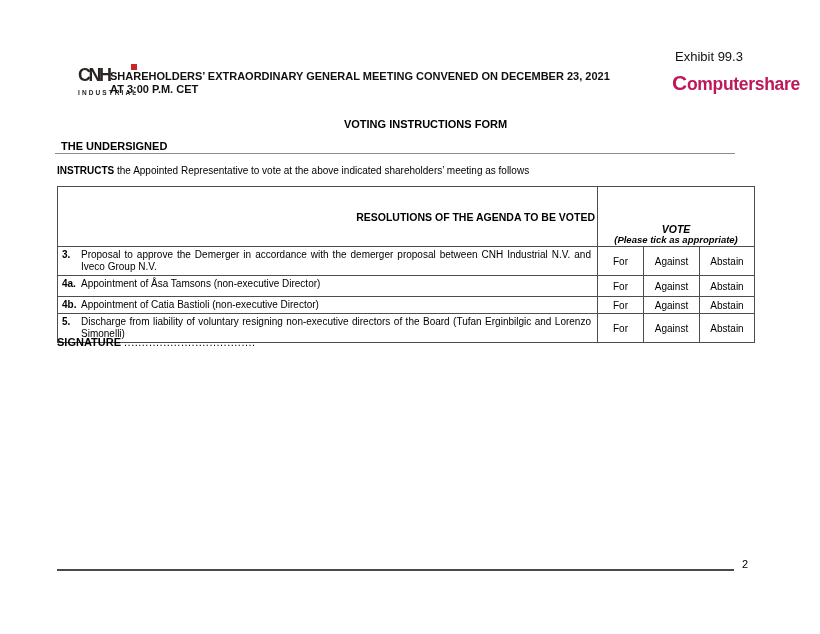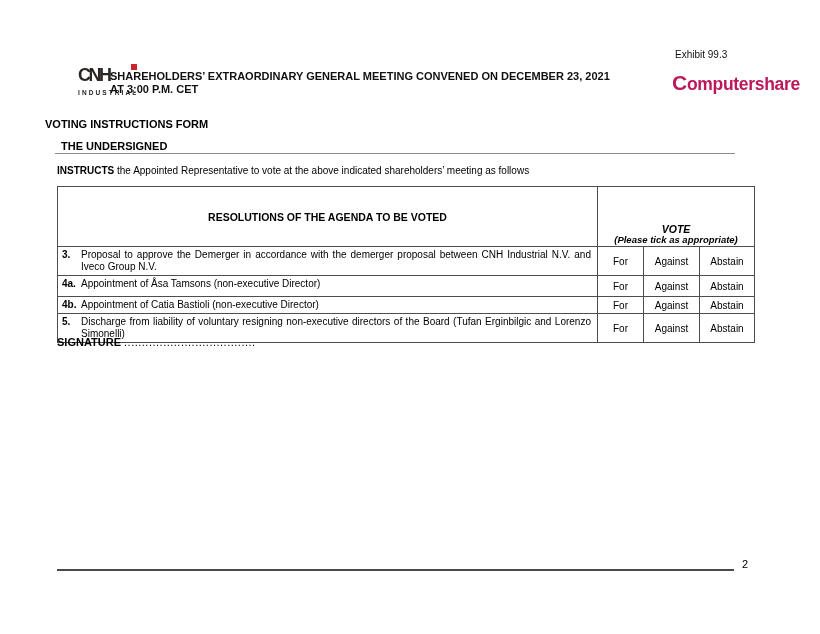--- a/index.html
+++ b/index.html
@@ -1,47 +1,47 @@
 <!DOCTYPE html>
 <html><head>
 <meta charset="utf-8">
 <style>
   * { margin:0; padding:0; box-sizing:border-box; }
   html,body { background:#fff; }
   .page {
     position:relative; width:820px; height:634px; background:#ffffff;
     font-family:"Liberation Sans", sans-serif; color:#000; overflow:hidden;
   }
-  .exhibit { position:absolute; top:49px; left:675px; font-size:10px; color:#111; }
+  .exhibit { position:absolute; top:49px; left:675px; font-size:13px; color:#111; }
 
   
   .cnh-logo { position:absolute; top:63px; left:78px; width:62px; }
   .cnh-word { font-size:18px; font-weight:800; letter-spacing:-2.5px; color:#2a2423; line-height:25px; }
   .cnh-dot { position:absolute; top:1px; left:53px; width:6px; height:6px; background:#c9252b; }
   .cnh-sub { font-size:6.5px; font-weight:bold; letter-spacing:2.1px; color:#2a2423; margin-top:1px; white-space:nowrap; }
 
   .meeting-title { position:absolute; top:70px; left:110px; width:590px; text-align:left; font-size:11px; font-weight:bold; line-height:13px; color:#111; }
 
   .cs-logo { position:absolute; top:71px; left:672px; font-size:17.5px; font-weight:bold; color:#be185d; letter-spacing:-0.3px; }
   .cs-logo::first-letter { font-size:21px; }
 
-  .form-title { position:absolute; top:118px; left:0px; width:806px; text-align:left; font-size:11px; font-weight:bold;padding-left:45px; }
+  .form-title { position:absolute; top:118px; left:0px; width:806px; text-align:center; font-size:11px; font-weight:bold;padding-left:45px; }
 
   .undersigned { position:absolute; top:140px; left:61px; font-size:11px; font-weight:bold; }
   .undersigned-rule { position:absolute; top:153px; left:55px; width:680px; height:1px; background:#8c8c8c; }
 
   .instructs { position:absolute; top:165px; left:57px; font-size:10px; }
   .b { font-weight:bold; }
 
   table.vote-table {
     position:absolute; top:186px; left:57px; width:697px;
     border-collapse:collapse; table-layout:fixed; font-size:10px;
   }
   .vote-table th, .vote-table td { border:1px solid #4d4d4d; }
-  th.res-h { font-size:10.5px; font-weight:bold; text-align:center; padding:2px; }
+  th.res-h { font-size:10.5px; font-weight:bold; text-align:right; padding:2px; }
   th.vote-h { padding:1px 2px; text-align:center; }
   .vote-h .vh1 { font-style:italic; font-weight:bold; font-size:10.5px; line-height:11px;margin-top:36px; }
   .vote-h .vh2 { font-style:italic; font-weight:bold; font-size:9.5px; line-height:10px; }
   td.res { padding:2px 6px 2px 4px; vertical-align:top; }
   .res-inner { display:flex; }
   .num { font-weight:bold; flex:0 0 19px; line-height:12px; }
   .rtext { flex:1; text-align:justify; line-height:12px; }
   td.vote { text-align:center; vertical-align:middle; font-size:10px; padding:1px; }
 
   .signature { position:absolute; top:336px; left:57px; font-size:11px; }

